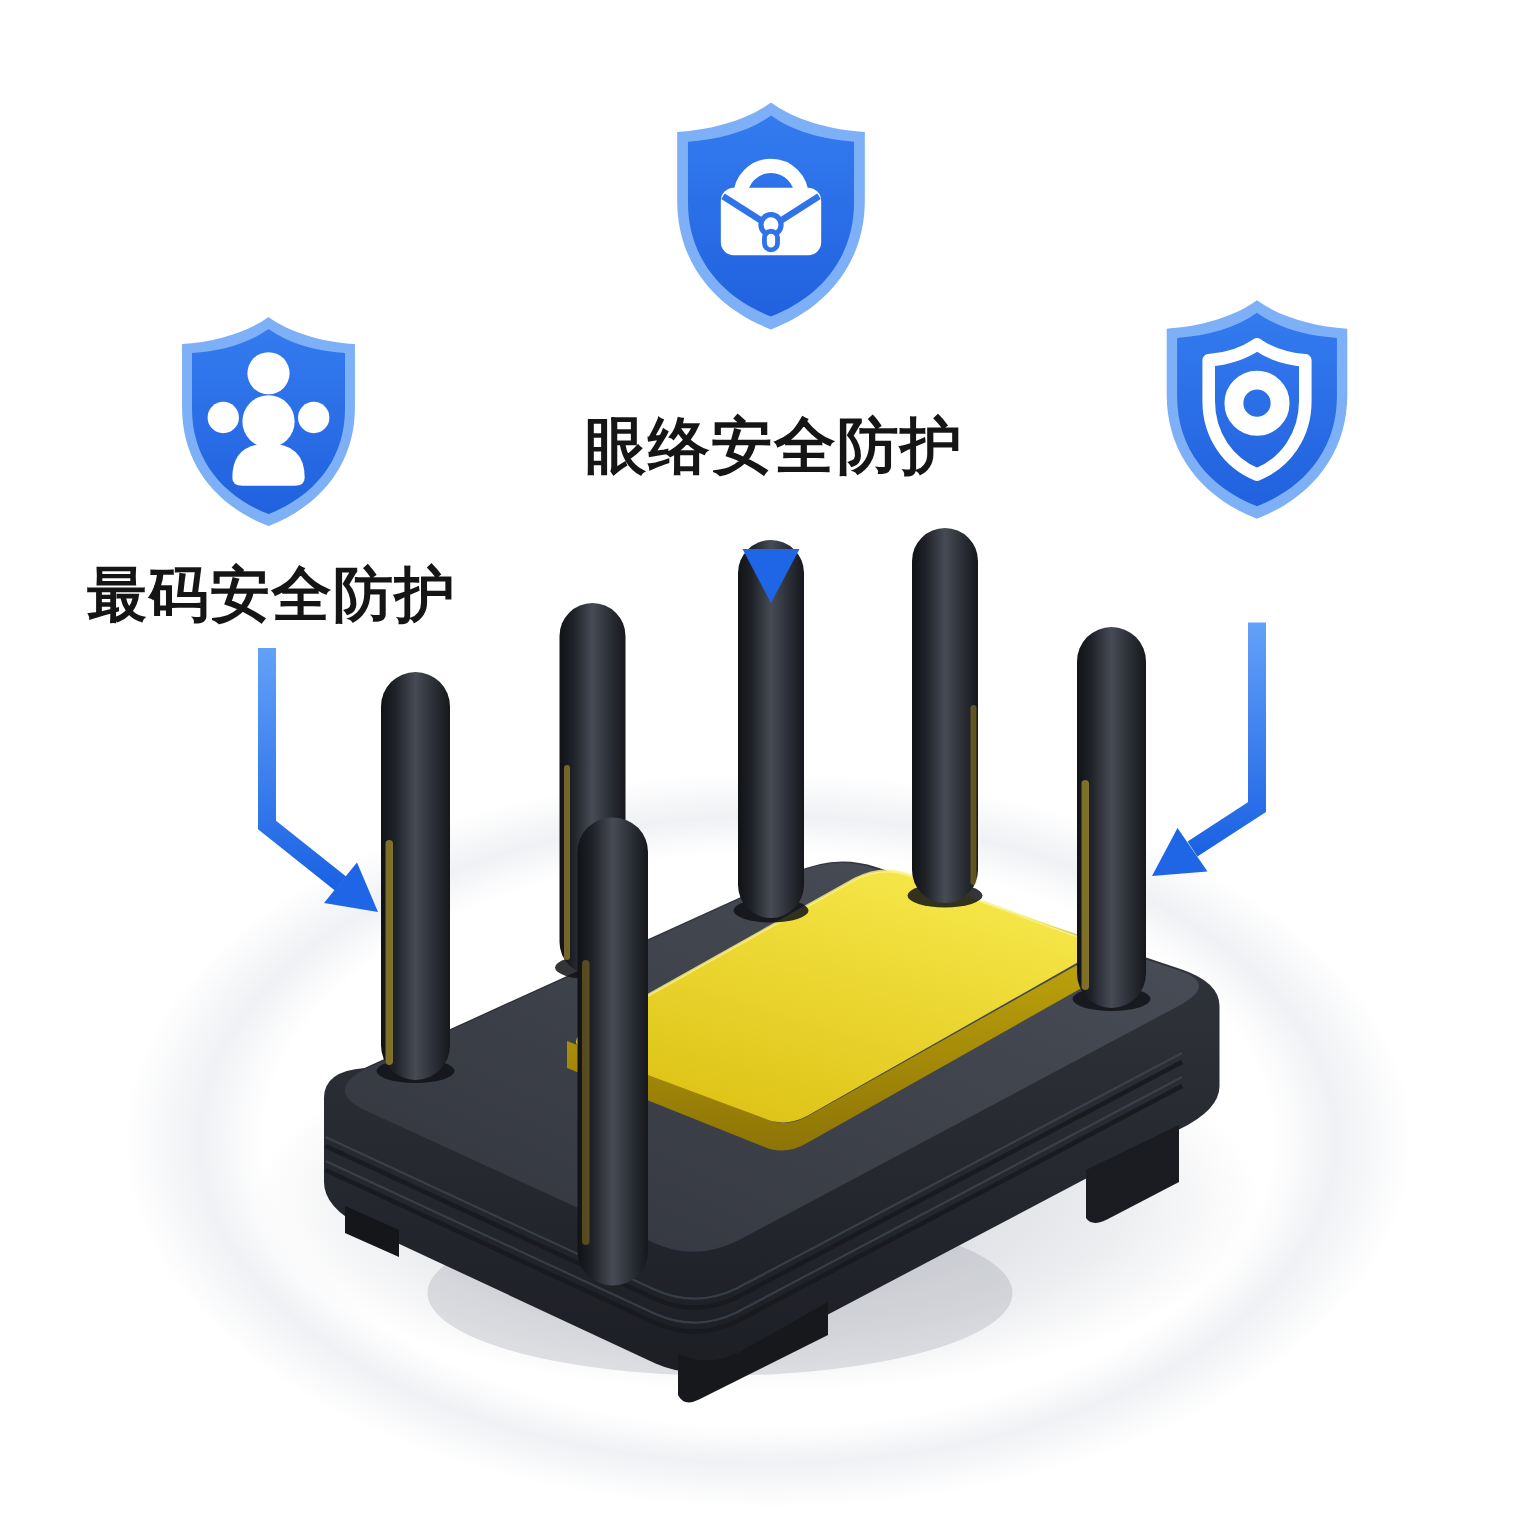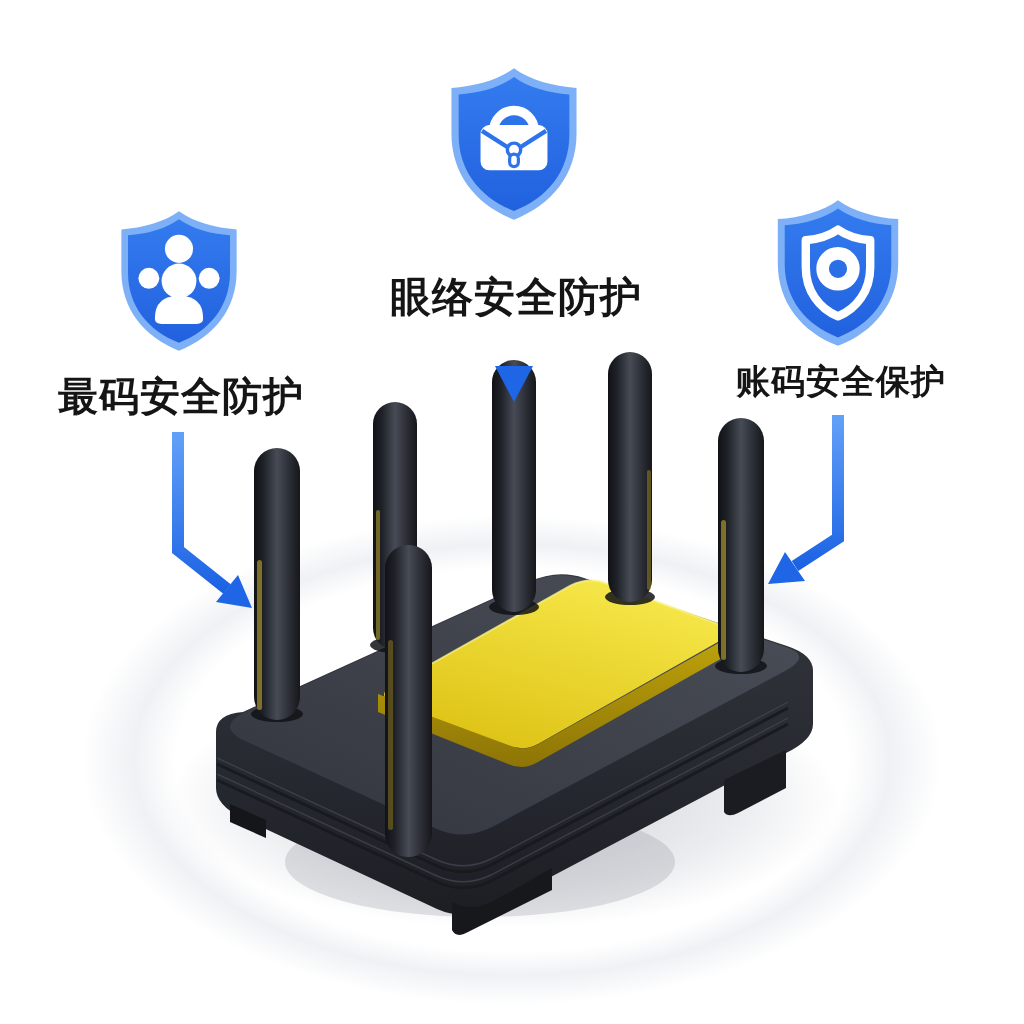--- a/index.html
+++ b/index.html
@@ -182,15 +182,14 @@
       <path fill="url(#gShieldC)" transform="translate(50,55) scale(0.885) translate(-50,-55)" d="M50,3 C61,11 77,15.5 93,16.5 L93,48 C93,76 76,97 50,107 C24,97 7,76 7,48 L7,16.5 C23,15.5 39,11 50,3 Z"></path>
       <g>
         <path stroke="#ffffff" stroke-width="6" fill="none" stroke-linejoin="round" d="M50,24 C56.5,28.5 65,31 73,31.6 L73,51 C73,67.5 63.5,80.5 50,86 C36.5,80.5 27,67.5 27,51 L27,31.6 C35,31 43.5,28.5 50,24 Z"></path>
         <circle cx="50" cy="52" r="11" stroke="#ffffff" stroke-width="9" fill="none"></circle>
       </g>
     </svg>
   </div>
 
   <div class="annotation-label lbl-left">最码安全防护</div>
   <div class="annotation-label lbl-center">眼络安全防护</div>
-  <div class="annotation-label lbl-right">账码安全保护</div>
 
 </div>
 
 </body></html>

